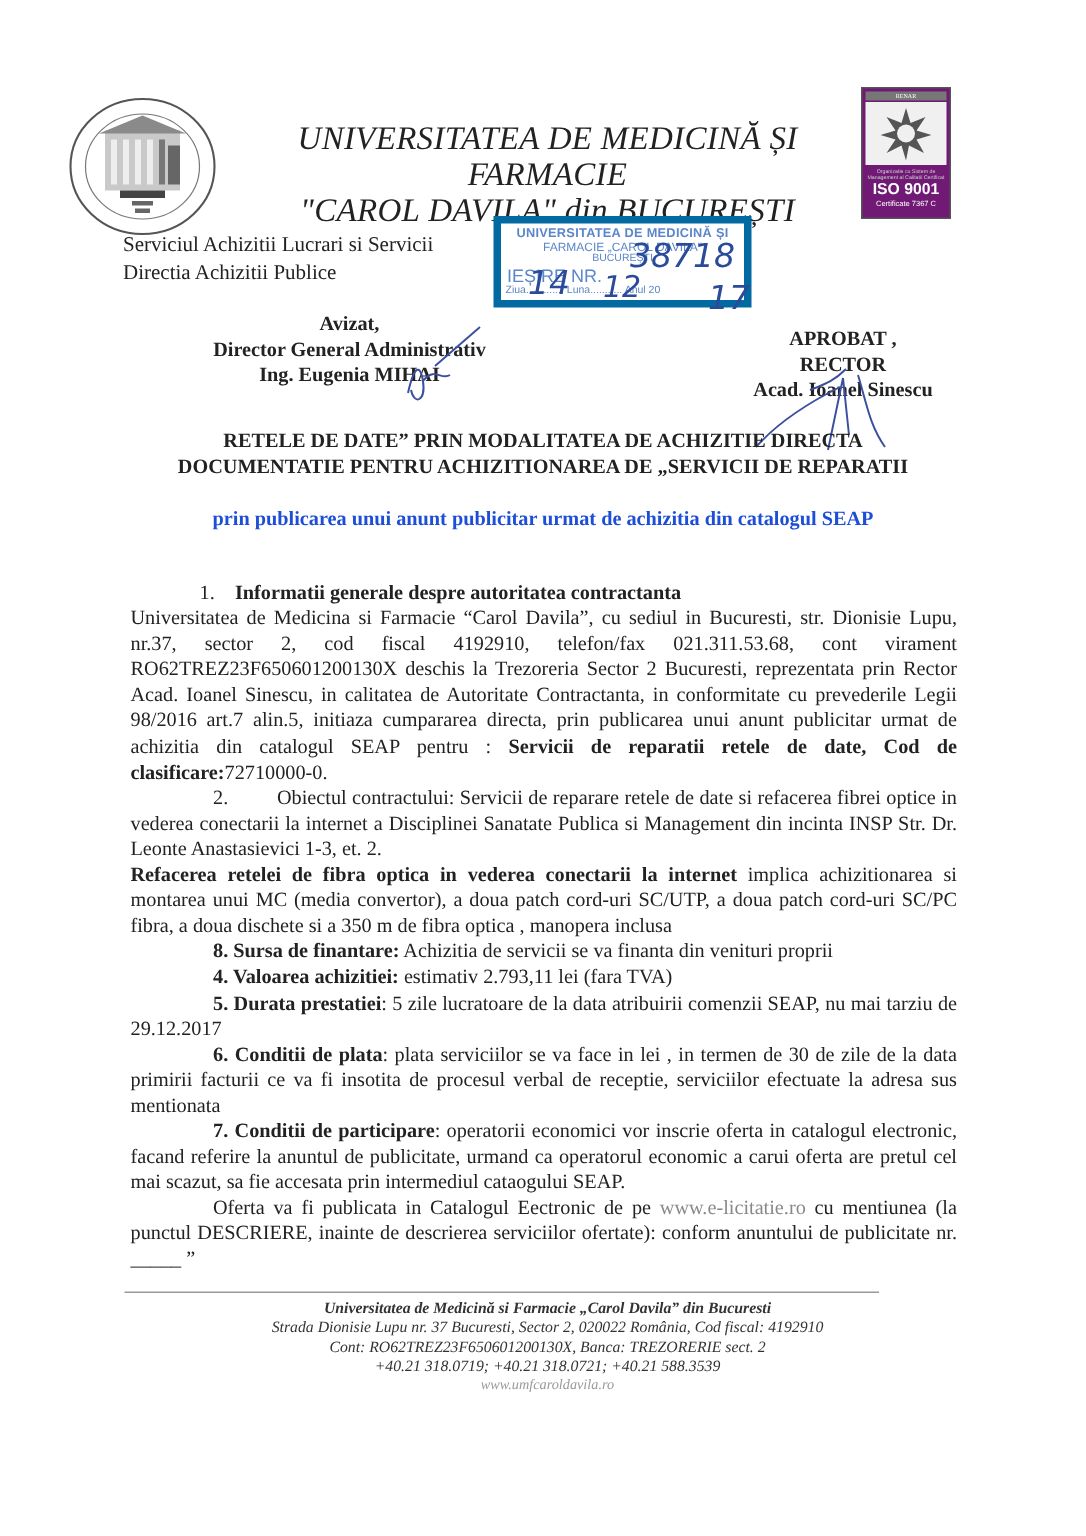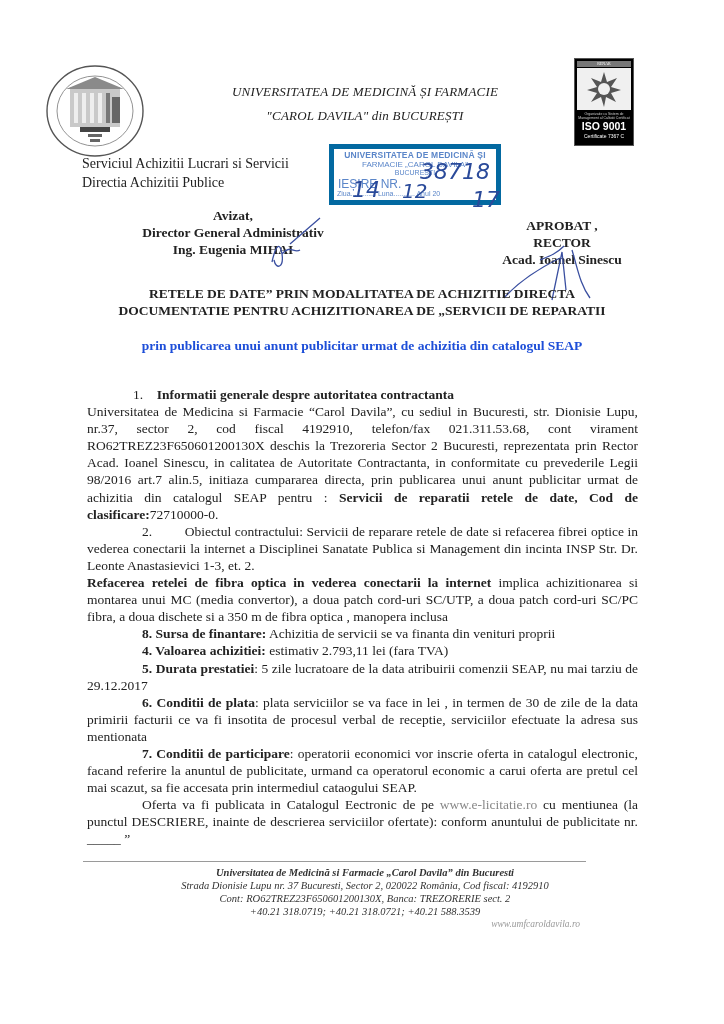--- a/index.html
+++ b/index.html
@@ -9,26 +9,26 @@
       color: #1a1a1a;
     }
     .abs { position: absolute; }
 
     
     .logo-seal {
       left: 44px; top: 63px; width: 102px; height: 96px;
     }
     .uni-title {
       left: 150px; top: 80px; width: 430px; text-align: center;
-      font-style: italic; font-size: 13px; line-height: 24px; color: #222;
+      font-style: italic; font-size: 22px; line-height: 24px; color: #222;
       letter-spacing: 0.2px;
     }
     .iso-box {
       left: 574px; top: 58px; width: 58px; height: 86px;
-      background: #000000; border: 1px solid #555;
+      background: #701a75; border: 1px solid #555;
     }
     .iso-top { position: absolute; left: 2px; top: 2px; right: 2px; height: 6px; background: #777; font-size: 4px; color:#fff; text-align:center; line-height:6px; overflow:hidden;}
     .iso-mid { position: absolute; left: 2px; top: 9px; right: 2px; height: 42px; background: #f0f0f0; }
     .iso-label { position: absolute; left: 0; right: 0; top: 62px; text-align: center; color: #fff; font-family: "Liberation Sans", sans-serif; font-weight: bold; font-size: 10.5px; line-height: 11px; }
     .iso-cert { position: absolute; left: 0; right: 0; top: 74px; text-align: center; color: #fff; font-family: "Liberation Sans", sans-serif; font-size: 5px; line-height: 6px; }
     .iso-sub { position: absolute; left: 0; right: 0; top: 53px; text-align: center; color: #ccc; font-family: "Liberation Sans", sans-serif; font-size: 3.5px; line-height: 4px; }
 
     .dept {
       left: 82px; top: 154px; font-size: 14px; line-height: 19px; color: #222;
     }
@@ -76,21 +76,21 @@
 
     
     .sep {
       left: 83px; top: 861px; width: 503px; height: 1px; background: #9a9a9a;
     }
     .footer {
       left: 150px; top: 866px; width: 430px; text-align: center;
       font-style: italic; font-size: 10.5px; line-height: 13px; color: #333;
     }
     .footer .f-bold { font-weight: bold; }
-    .footer .f-web { color: #999; font-size: 9.5px; text-align: right; }
+    .footer .f-web { color: #999; font-size: 9.5px; }
 
     
     .sig { position: absolute; }
   </style>
 </head>
 <body>
 
 <div class="abs logo-seal">
   <svg width="102" height="96" viewBox="0 0 102 96">
     <ellipse cx="51" cy="48" rx="48" ry="45" fill="#fff" stroke="#555" stroke-width="1.4"></ellipse>

